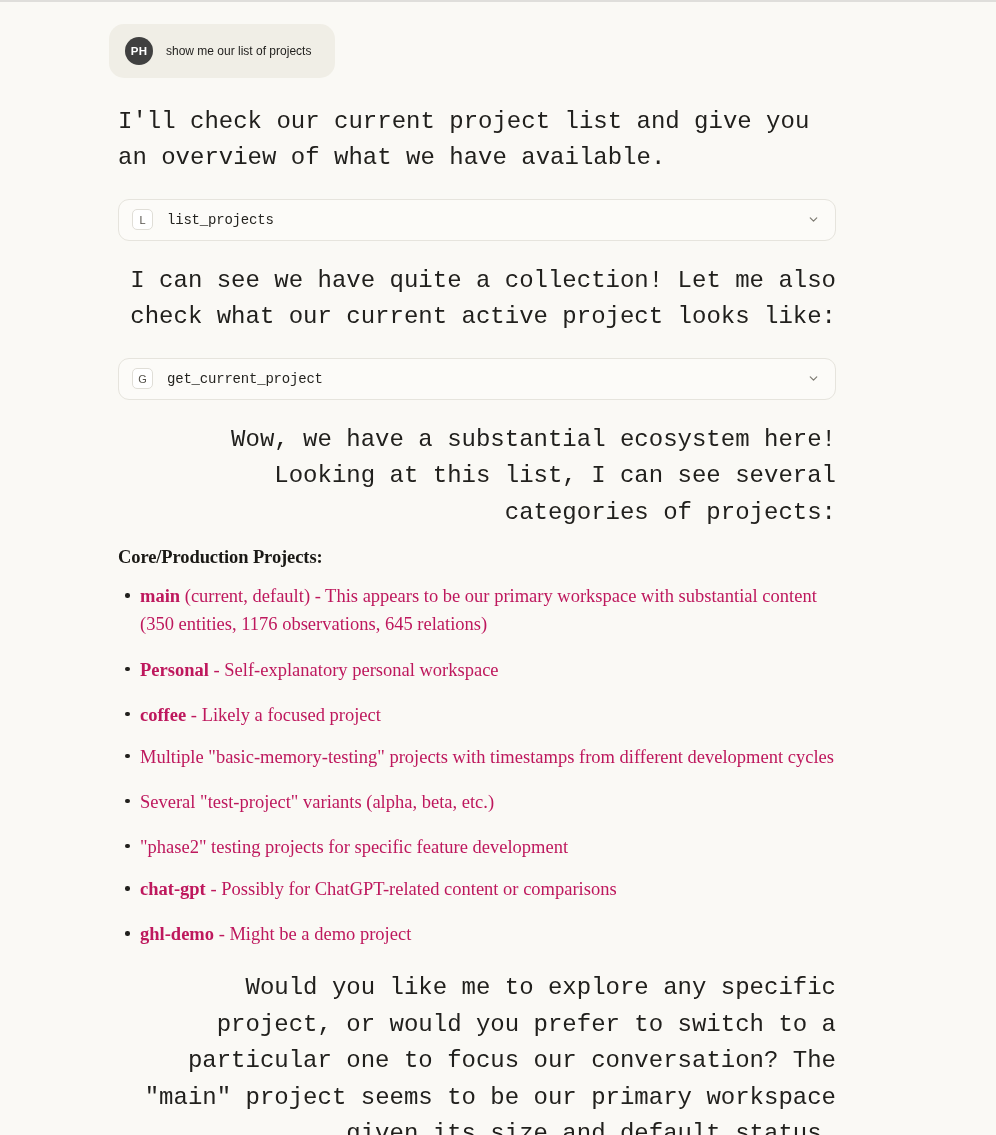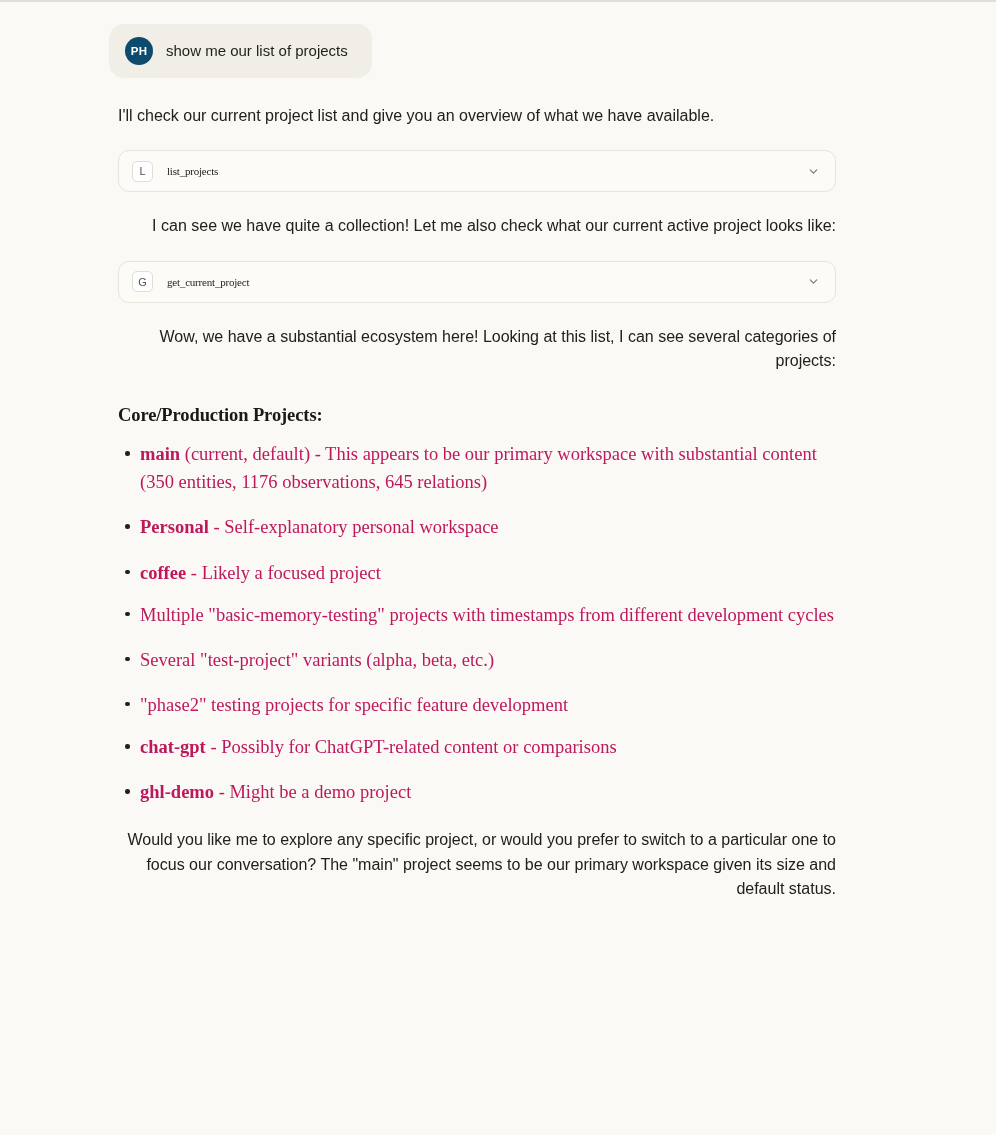--- a/index.html
+++ b/index.html
@@ -39,55 +39,55 @@
     gap: 13px;
     background: #f0eee6;
     border-radius: 15px;
     padding: 13px 24px 13px 16px;
   }
   .avatar {
     flex: 0 0 auto;
     width: 28px;
     height: 28px;
     border-radius: 50%;
-    background: #0c4a6e;
+    background: #404040;
     color: #ffffff;
     font-size: 11.5px;
     font-weight: bold;
     letter-spacing: 0.3px;
     display: flex;
     align-items: center;
     justify-content: center;
   }
   .user-text {
-    font-size: 15px;
+    font-size: 12px;
     color: #1f1e1c;
     line-height: 1.35;
   }
 
   
   .assistant {
     padding: 0 160px 0 118px;
     color: #1c1b19;
   }
   .assistant p {
-    font-family: Liberation Sans, sans-serif;
-    font-size: 16px;
+    font-family: Liberation Mono, monospace;
+    font-size: 24px;
     line-height: 1.52;
     color: #21201d;
   }
   .p-gap-first { margin-top: 26px; }
   .p-gap { margin-top: 22px; text-align: right; }
 
   h3.section-head {
     font-family: "Liberation Serif", serif;
     font-size: 18.5px;
     font-weight: bold;
     color: #1a1915;
-    margin-top: 32px;
+    margin-top: 16px;
     letter-spacing: -0.1px;
   }
 
   ul.bullets {
     margin-top: 14px;
     list-style: none;
   }
   ul.bullets li {
     font-family: "Liberation Serif", serif;
     font-size: 18.5px;
@@ -130,22 +130,22 @@
     border: 1px solid #e0ded7;
     font-family: "Liberation Sans", sans-serif;
     font-size: 11px;
     color: #55524b;
     display: flex;
     align-items: center;
     justify-content: center;
   }
   .tool-name {
     margin-left: 14px;
-    font-family: Liberation Serif, serif;
-    font-size: 11px;
+    font-family: Liberation Mono, monospace;
+    font-size: 14px;
     color: #24231f;
     letter-spacing: -0.2px;
     flex: 1 1 auto;
   }
   .chev {
     flex: 0 0 auto;
     color: #7d7a72;
     display: flex;
     align-items: center;
   }

